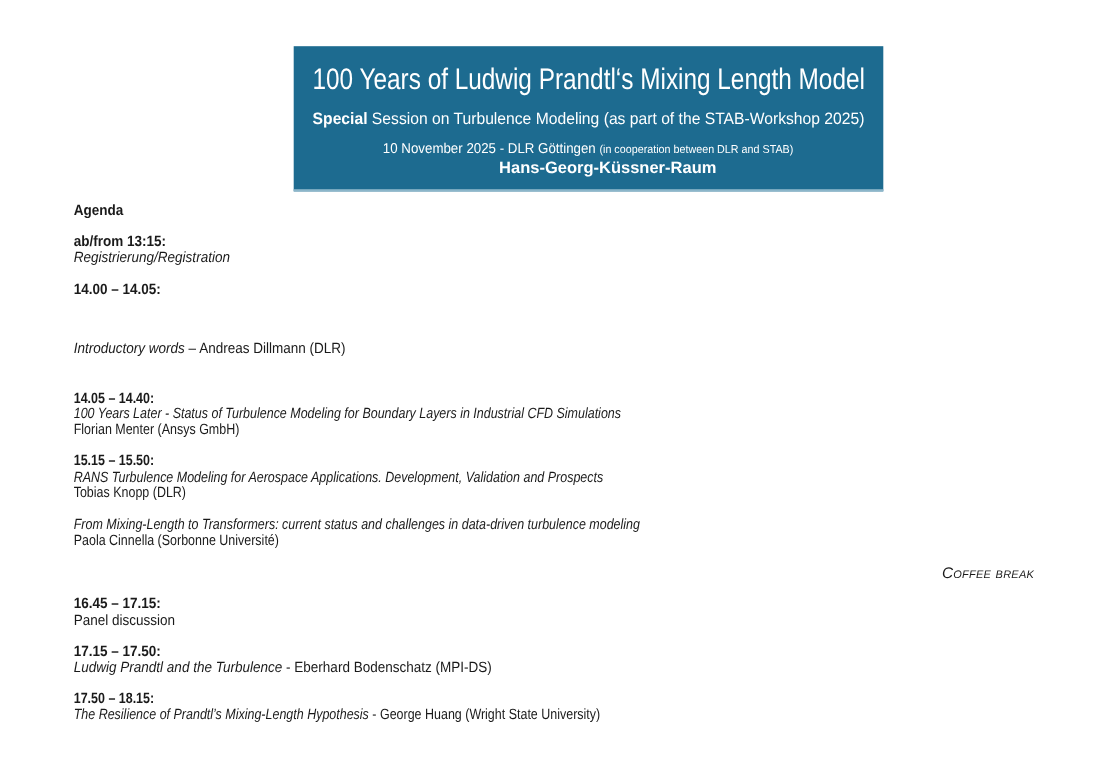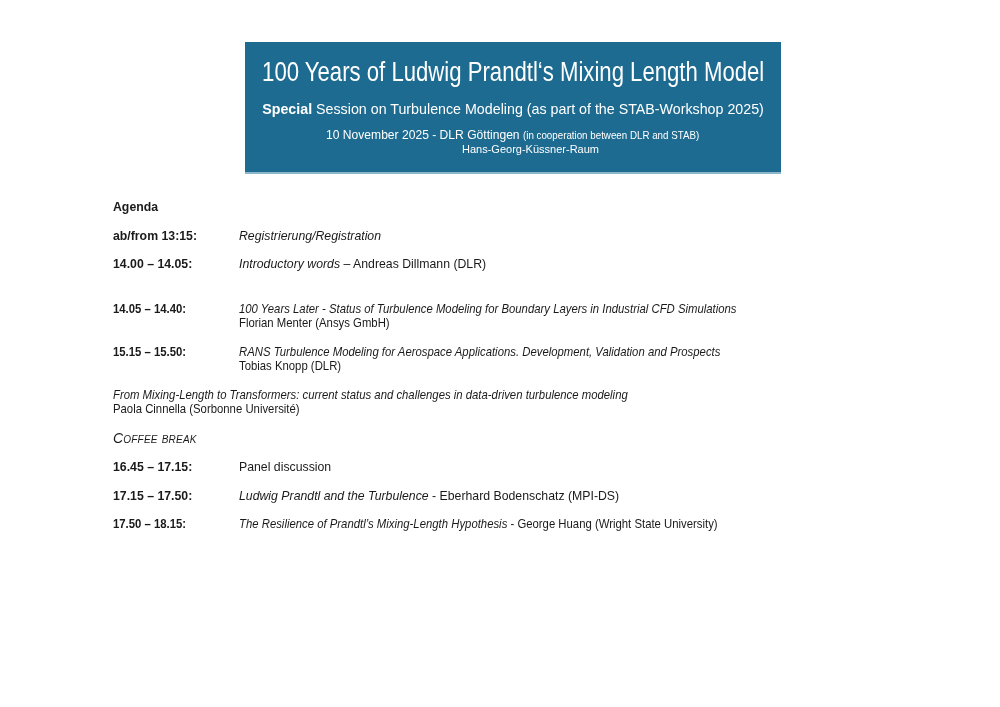--- a/index.html
+++ b/index.html
@@ -2,56 +2,56 @@
 <html><head>
 <meta charset="utf-8">
 <style>
   html,body { margin:0; padding:0; background:#ffffff; }
   .page {
     position:relative; width:1000px; height:707px; background:#ffffff;
     font-family:"Liberation Sans", sans-serif; color:#1a1a1a; overflow:hidden;
   }
   
   .banner {
-    position:absolute; left:245px; top:42px; width:536px; height:130px;
+    position:absolute; left:267px; top:42px; width:536px; height:130px;
     color:#ffffff; display:flex; flex-direction:column; align-items:center;
     border-bottom:2px solid #8cb6ca;
   }
   .banner-title {
     margin-top:15px; font-size:27px; line-height:30px; white-space:nowrap;
     display:inline-block; transform:scaleX(0.82); transform-origin:50% 50%;
   }
   .banner-subtitle {
     margin-top:13px; font-size:15px; line-height:17px; white-space:nowrap;
     display:inline-block; transform:scaleX(0.95); transform-origin:50% 50%;
   }
   .banner-subtitle .b { font-weight:bold; }
   .banner-date {
     margin-top:11px; font-size:13px; line-height:14px; white-space:nowrap;
     display:inline-block; transform:scaleX(0.93); transform-origin:50% 50%;
   }
   .banner-date .note { font-size:10.5px; }
-  .banner-room { margin-top:1px; font-size:11px; font-weight:normal;margin-left:35px; }
+  .banner-room { margin-top:1px; font-size:15px; font-weight:bold;margin-left:35px; }
   
-  .agenda { position:absolute; left:67px; top:200px; width:873px; font-size:13.5px;margin-left:46px; }
+  .agenda { position:absolute; left:67px; top:184px; width:873px; font-size:13.5px; }
   .agenda-heading { font-weight:bold; margin-bottom:14px; line-height:14.5px; }
   .agenda-heading .inner, .time .inner {
     display:inline-block; transform:scaleX(0.91); transform-origin:0 50%; white-space:nowrap;
   }
-  .row { display:flex; margin-bottom:14px; line-height:14.5px; }
+  .row { display:flex; margin-bottom:14px; line-height:14.5px;flex-direction:column; }
   .row .time { width:126px; flex:none; font-weight:bold; }
   .row .desc { flex:1; min-width:0; }
   .row .desc .inner { transform:scaleX(0.91); transform-origin:0 0; white-space:nowrap; }
   .row.cond .desc .inner { transform:scaleX(0.84); }
   .row.cond .time .inner { transform:scaleX(0.84); }
   .row .title { font-style:italic; }
   .row.plain .title { font-style:normal; }
   .row .speaker:empty { display:none; }
-  .row.gap-after { margin-bottom:30px; }
-  .center-line { text-align:left; margin-bottom:14px; line-height:14.5px; }
+  .row.gap-after { margin-bottom:30px;gap:40px; }
+  .center-line { text-align:right; margin-bottom:14px; line-height:14.5px; }
   .coffee {
     font-style:italic; font-variant:small-caps; font-size:14px; letter-spacing:0.2px;
   }
   .dinner-wrap { margin-top:0px; }
   .dinner {
     font-style:italic; font-variant:small-caps; font-weight:600; font-size:14.5px;
     display:inline-block; transform:scaleX(0.88); transform-origin:50% 50%; white-space:nowrap;
   }
 </style>
 </head>

